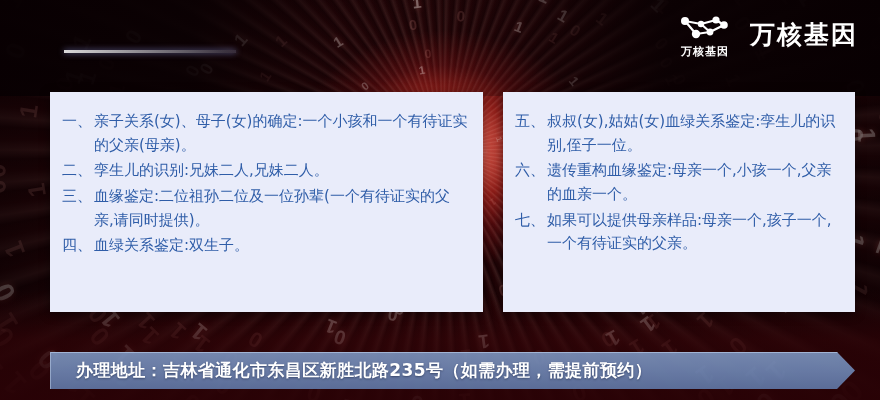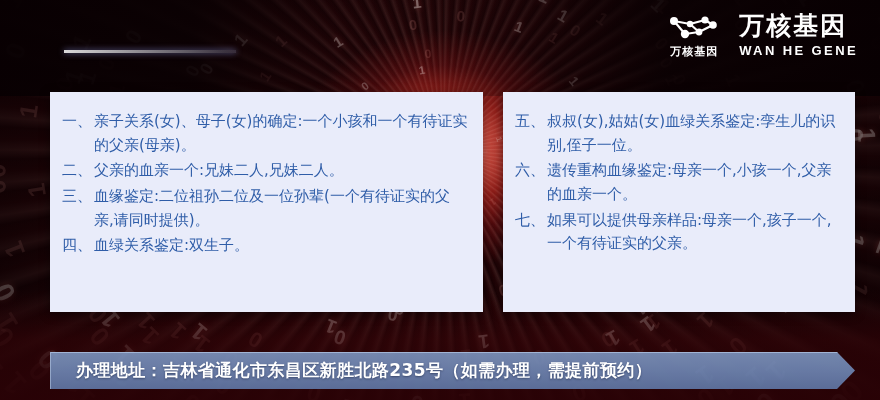--- a/index.html
+++ b/index.html
@@ -486,33 +486,32 @@
           <circle cx="40" cy="8" r="3.6"></circle>
           <circle cx="20" cy="22" r="4.2"></circle>
           <circle cx="34" cy="20" r="3.4"></circle>
           <circle cx="48" cy="13" r="3.8"></circle>
         </g>
       </svg>
       <div class="brand-mark-cn">万核基因</div>
     </div>
     <div class="brand-text">
       <div class="brand-cn">万核基因</div>
-      <div class="brand-en">WAN HE GENE</div>
     </div>
   </div>
 
   <div class="panel panel-left">
     <div class="panel-inner" id="list-left">
         <div class="item">
           <span class="item-num">一、</span>
           <span class="item-text">亲子关系(女)、母子(女)的确定:一个小孩和一个有待证实的父亲(母亲)。</span>
         </div>
         <div class="item">
           <span class="item-num">二、</span>
-          <span class="item-text">父亲的血亲一个:兄妹二人,兄妹二人。</span>
+          <span class="item-text">孪生儿的识别:兄妹二人,兄妹二人。</span>
         </div>
         <div class="item">
           <span class="item-num">三、</span>
           <span class="item-text">血缘鉴定:二位祖孙二位及一位孙辈(一个有待证实的父亲,请同时提供)。</span>
         </div>
         <div class="item">
           <span class="item-num">四、</span>
           <span class="item-text">血绿关系鉴定:双生子。</span>
         </div>
       </div>

